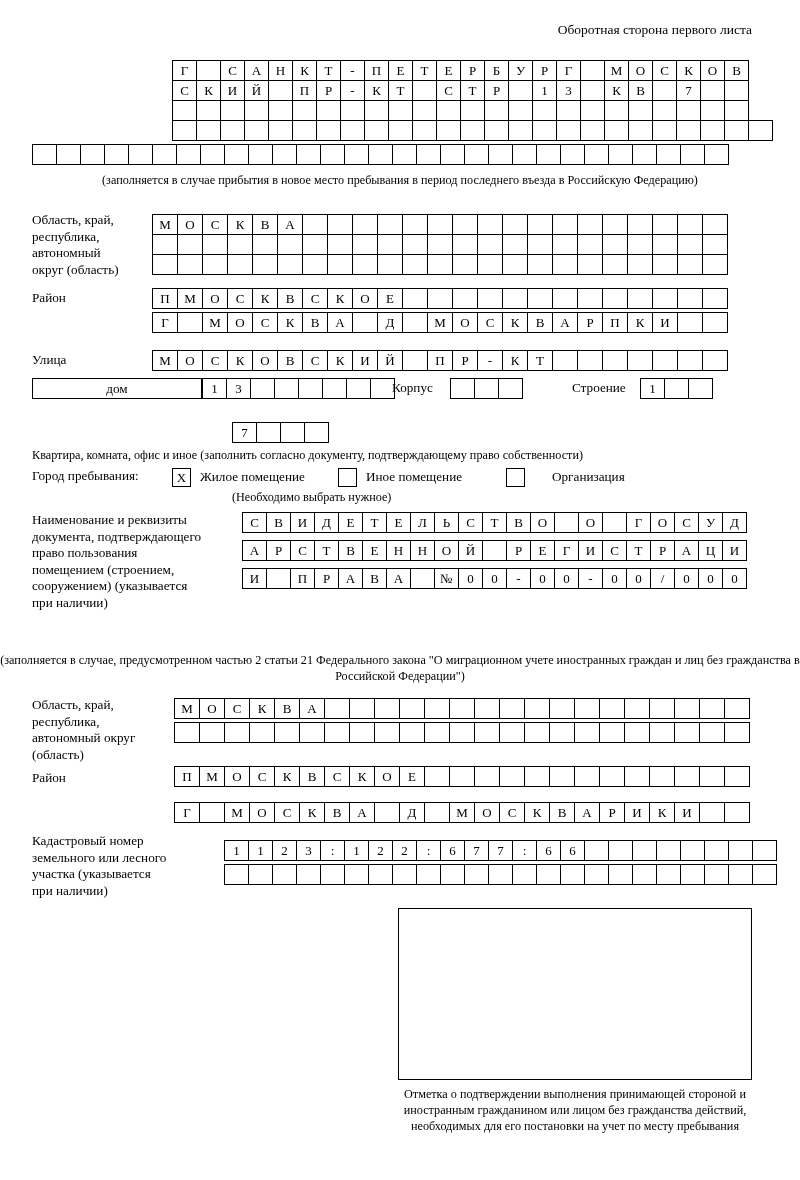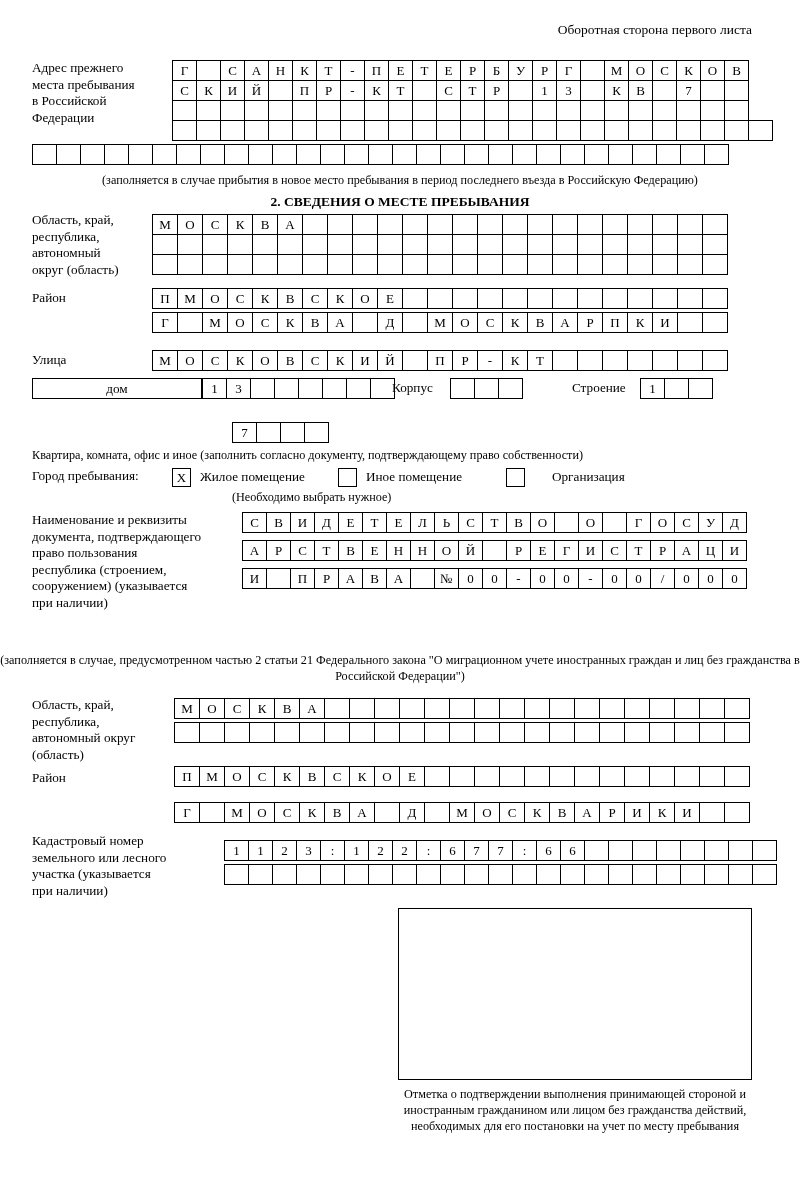--- a/index.html
+++ b/index.html
@@ -86,24 +86,20 @@
     line-height: 16px;
   }
 </style>
 </head>
 <body>
 
 <div class="page">
 
   <div class="hdr-right">Оборотная сторона первого листа</div>
 
-  <div class="lbl" style="left:32px; top:60px; width:140px;">Адрес прежнего
-места пребывания
-в Российской
-Федерации</div>
 
   <div id="prev-rows">
       <div class="cells" style="left: 172px; top: 60px;">
         <div class="cell" style="width: 25px;">Г</div>
         <div class="cell" style="width: 25px;"></div>
         <div class="cell" style="width: 25px;">С</div>
         <div class="cell" style="width: 25px;">А</div>
         <div class="cell" style="width: 25px;">Н</div>
         <div class="cell" style="width: 25px;">К</div>
         <div class="cell" style="width: 25px;">Т</div>
@@ -232,21 +228,20 @@
         <div class="cell"></div>
         <div class="cell"></div>
         <div class="cell"></div>
         <div class="cell"></div>
         <div class="cell"></div>
       </div>
     </div>
 
   <div class="note" style="left:0; top:172px; width:800px;">(заполняется в случае прибытия в новое место пребывания в период последнего въезда в Российскую Федерацию)</div>
 
-  <div class="section-title" style="top:194px;">2. СВЕДЕНИЯ О МЕСТЕ ПРЕБЫВАНИЯ</div>
 
   <div class="lbl" style="left:32px; top:212px; width:145px;">Область, край,
 республика,
 автономный
 округ (область)</div>
   <div id="s2-region-rows">
       <div class="cells" style="left: 152px; top: 214px;">
         <div class="cell" style="width: 26px;">М</div>
         <div class="cell" style="width: 26px;">О</div>
         <div class="cell" style="width: 26px;">С</div>
@@ -455,21 +450,21 @@
   <div class="lbl" style="left:200px; top:469px;">Жилое помещение</div>
   <div class="checkbox" style="left:338px; top:468px;"></div>
   <div class="lbl" style="left:366px; top:469px;">Иное помещение</div>
   <div class="checkbox" style="left:506px; top:468px;"></div>
   <div class="lbl" style="left:552px; top:469px;">Организация</div>
   <div class="lbl small" style="left:232px; top:489px;">(Необходимо выбрать нужное)</div>
 
   <div class="lbl" style="left:32px; top:512px; width:215px;">Наименование и реквизиты
 документа, подтверждающего
 право пользования
-республика (строением,
+помещением (строением,
 сооружением) (указывается
 при наличии)</div>
   <div id="s2-doc-rows">
       <div class="cells" style="left: 242px; top: 512px;">
         <div class="cell" style="width: 25px;">С</div>
         <div class="cell" style="width: 25px;">В</div>
         <div class="cell" style="width: 25px;">И</div>
         <div class="cell" style="width: 25px;">Д</div>
         <div class="cell" style="width: 25px;">Е</div>
         <div class="cell" style="width: 25px;">Т</div>

